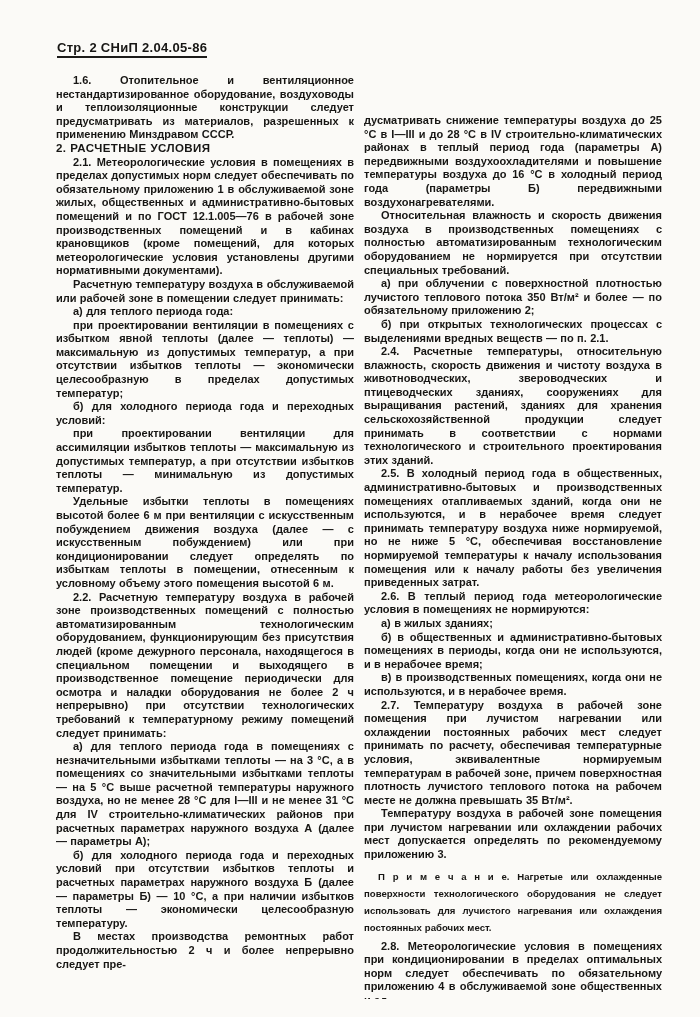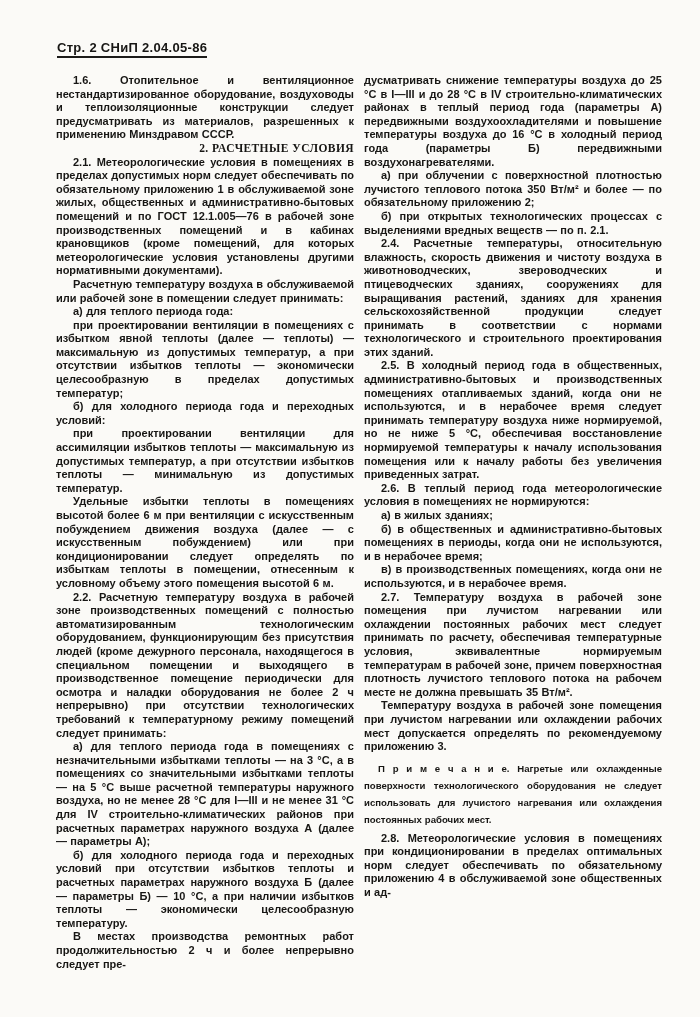--- a/index.html
+++ b/index.html
@@ -44,29 +44,29 @@
     hyphens: auto;
     -webkit-hyphens: auto;
     word-spacing: 0.3px;
   }
   .col p {
     margin: 0;
     text-indent: 17px;
   }
   .col p.flush {
     text-indent: 0;
+    margin-top: 40px;
   }
   .section-heading {
     font-size: 11.5px;
     font-weight: 700;
-    text-align: right;
+    text-align: left;
     letter-spacing: 0.4px;
     margin: 16px 4px 18px;
     text-indent: 0 !important;
-    font-family: Liberation Serif, serif;
   }
   .col p.note {
     font-size: 9.6px;
     line-height: 17px;
     margin-top: 6px;
     margin-bottom: 4px;
     text-indent: 14px;
   }
 </style>
 </head>
@@ -89,20 +89,21 @@
       <p>при проектировании вентиляции для ассимиляции избытков теплоты — максимальную из допустимых температур, а при отсутствии избытков теплоты — минимальную из допустимых температур.</p>
       <p>Удельные избытки теплоты в помещениях высотой более 6 м при вентиляции с искусственным побуждением движения воздуха (далее — с искусственным побуждением) или при кондиционировании следует определять по избыткам теплоты в помещении, отнесенным к условному объему этого помещения высотой 6 м.</p>
       <p>2.2. Расчетную температуру воздуха в рабочей зоне производственных помещений с полностью автоматизированным технологическим оборудованием, функционирующим без присутствия людей (кроме дежурного персонала, находящегося в специальном помещении и выходящего в производственное помещение периодически для осмотра и наладки оборудования не более 2 ч непрерывно) при отсутствии технологических требований к температурному режиму помещений следует принимать:</p>
       <p>а) для теплого периода года в помещениях с незначительными избытками теплоты — на 3 °С, а в помещениях со значительными избытками теплоты — на 5 °С выше расчетной температуры наружного воздуха, но не менее 28 °С для I—III и не менее 31 °С для IV строительно-климатических районов при расчетных параметрах наружного воздуха А (далее — параметры А);</p>
       <p>б) для холодного периода года и переходных условий при отсутствии избытков теплоты и расчетных параметрах наружного воздуха Б (далее — параметры Б) — 10 °С, а при наличии избытков теплоты — экономически целесообразную температуру.</p>
       <p>В местах производства ремонтных работ продолжительностью 2 ч и более непрерывно следует пре-</p>
     </div>
 
     <div class="col">
       <p class="flush">дусматривать снижение температуры воздуха до 25 °С в I—III и до 28 °С в IV строительно-климатических районах в теплый период года (параметры А) передвижными воздухоохладителями и повышение температуры воздуха до 16 °С в холодный период года (параметры Б) передвижными воздухонагревателями.</p>
+      <p>Относительная влажность и скорость движения воздуха в производственных помещениях с полностью автоматизированным технологическим оборудованием не нормируется при отсутствии специальных требований.</p>
       <p>а) при облучении с поверхностной плотностью лучистого теплового потока 350 Вт/м² и более — по обязательному приложению 2;</p>
       <p>б) при открытых технологических процессах с выделениями вредных веществ — по п. 2.1.</p>
       <p>2.4. Расчетные температуры, относительную влажность, скорость движения и чистоту воздуха в животноводческих, звероводческих и птицеводческих зданиях, сооружениях для выращивания растений, зданиях для хранения сельскохозяйственной продукции следует принимать в соответствии с нормами технологического и строительного проектирования этих зданий.</p>
       <p>2.5. В холодный период года в общественных, административно-бытовых и производственных помещениях отапливаемых зданий, когда они не используются, и в нерабочее время следует принимать температуру воздуха ниже нормируемой, но не ниже 5 °С, обеспечивая восстановление нормируемой температуры к началу использования помещения или к началу работы без увеличения приведенных затрат.</p>
       <p>2.6. В теплый период года метеорологические условия в помещениях не нормируются:</p>
       <p>а) в жилых зданиях;</p>
       <p>б) в общественных и административно-бытовых помещениях в периоды, когда они не используются, и в нерабочее время;</p>
       <p>в) в производственных помещениях, когда они не используются, и в нерабочее время.</p>
       <p>2.7. Температуру воздуха в рабочей зоне помещения при лучистом нагревании или охлаждении постоянных рабочих мест следует принимать по расчету, обеспечивая температурные условия, эквивалентные нормируемым температурам в рабочей зоне, причем поверхностная плотность лучистого теплового потока на рабочем месте не должна превышать 35 Вт/м².</p>
       <p>Температуру воздуха в рабочей зоне помещения при лучистом нагревании или охлаждении рабочих мест допускается определять по рекомендуемому приложению 3.</p>

